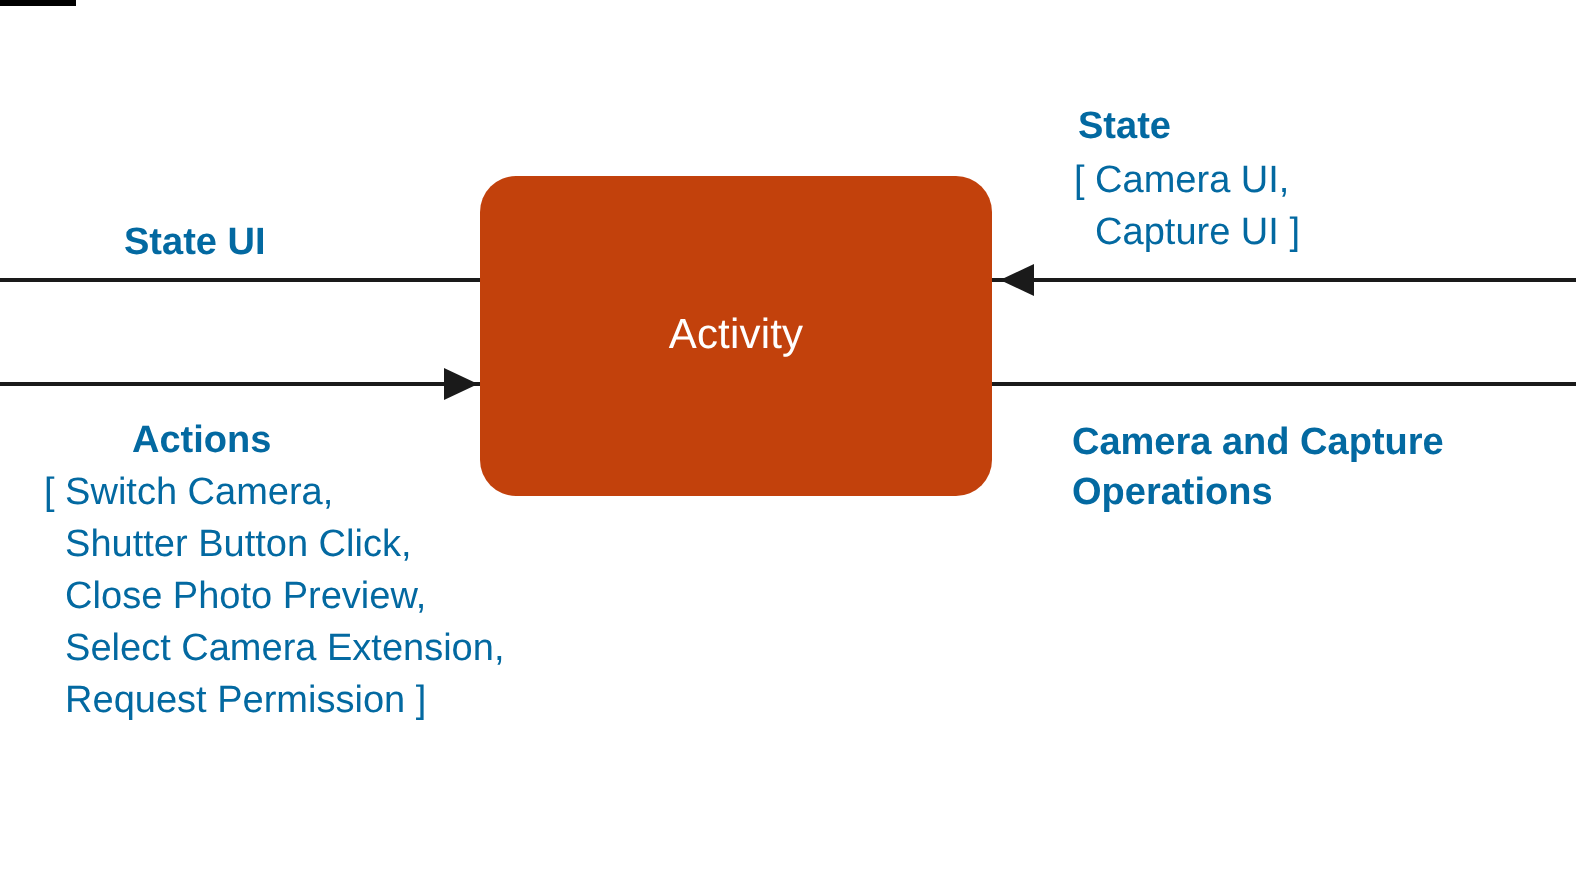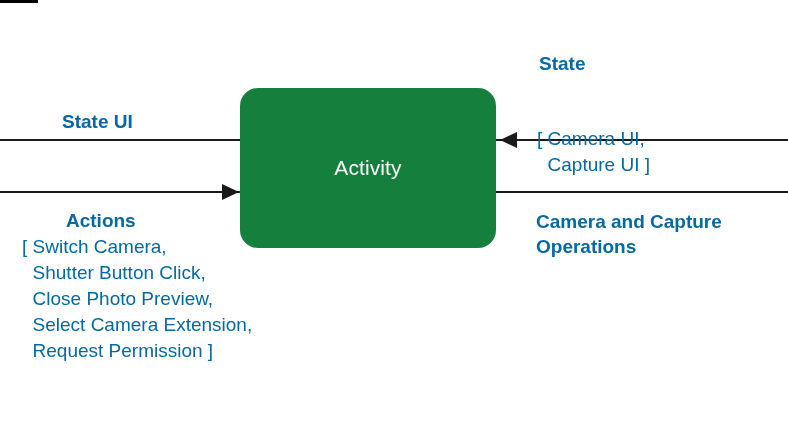--- a/index.html
+++ b/index.html
@@ -29,21 +29,21 @@
     background: #000000;
   }
 
   
   .activity-box {
     position: absolute;
     left: 240px;
     top: 88px;
     width: 256px;
     height: 160px;
-    background: #15803d;
+    background: #c2410c;
     border-radius: 18px;
   }
   .activity-label {
     position: absolute;
     left: 0;
     top: 0;
     width: 100%;
     height: 100%;
     display: flex;
     align-items: center;
@@ -115,21 +115,20 @@
     left: 62px;
     top: 110px;
   }
   .blk-state-title {
     left: 539px;
     top: 52px;
   }
   .blk-state-list {
     left: 537px;
     top: 78px;
-    margin-top: 48px;
   }
   .blk-actions-title {
     left: 26px;
     top: 209px;
     margin-left: 40px;
   }
   .blk-actions-list {
     left: 22px;
     top: 234px;
   }

